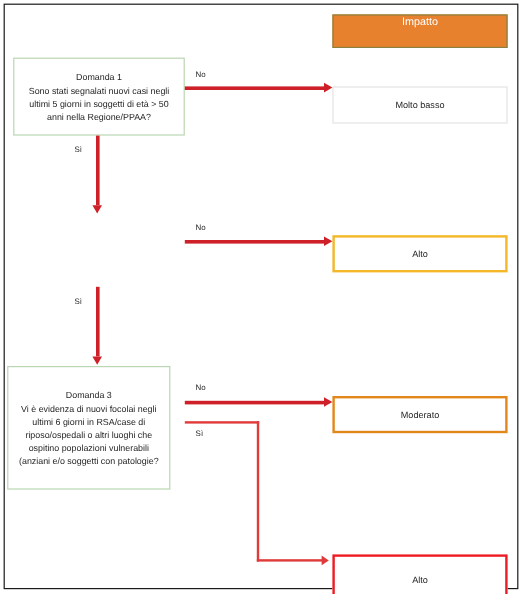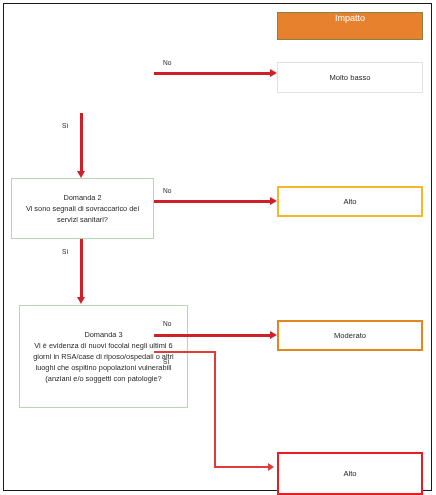--- a/index.html
+++ b/index.html
@@ -41,35 +41,36 @@
     font-size: 7.4px;
     line-height: 11px;
     padding: 3px 5px;
   }
   .qbox .qinner { width: 100%; }
   .qtitle { display: block; }
   .qtext  { display: block; }
 
   #q1 { left: 11px; top: 48px;  width: 143px; height: 65px; }
   #q2 { left: 11px; top: 178px; width: 143px; height: 61px; }
-  #q3 { left: 19px; top: 305px; width: 169px; height: 103px; }
+  #q3 { left: 6px; top: 305px; width: 136px; height: 103px; }
 
   
   .obox {
     position: absolute;
     box-sizing: border-box;
     background: #ffffff;
     display: flex;
     align-items: center;
     justify-content: center;
     text-align: center;
     color: #262626;
     font-size: 7.6px;
     left: 277px;
     width: 146px;
+    margin-top: 10px;
   }
   #impatto {
     position: absolute;
     left: 277px;
     top: 12px;
     width: 146px;
     height: 28px;
     box-sizing: border-box;
     background: #E8812E;
     border: 1px solid #8a8040;
@@ -123,27 +124,27 @@
 </head>
 <body>
 
 <div id="canvas">
   <div id="frame"></div>
 
   <div id="impatto">
     <span>Impatto</span>
   </div>
 
-
-  <div class="qbox" id="q2">
+  <div class="qbox" id="q1">
     <div class="qinner">
-      <span class="qtitle">Domanda 2</span>
-      <span class="qtext">Vi sono segnali di sovraccarico dei servizi sanitari?</span>
+      <span class="qtitle">Domanda 1</span>
+      <span class="qtext">Sono stati segnalati nuovi casi negli ultimi 5 giorni in soggetti di età &gt; 50 anni nella Regione/PPAA?</span>
     </div>
   </div>
+
 
   <div class="qbox" id="q3">
     <div class="qinner">
       <span class="qtitle">Domanda 3</span>
       <span class="qtext">Vi è evidenza di nuovi focolai negli ultimi 6 giorni in RSA/case di riposo/ospedali o altri luoghi che ospitino popolazioni vulnerabili (anziani e/o soggetti con patologie?</span>
     </div>
   </div>
 
   <div class="obox" id="o-molto">
     <span>Molto basso</span>

